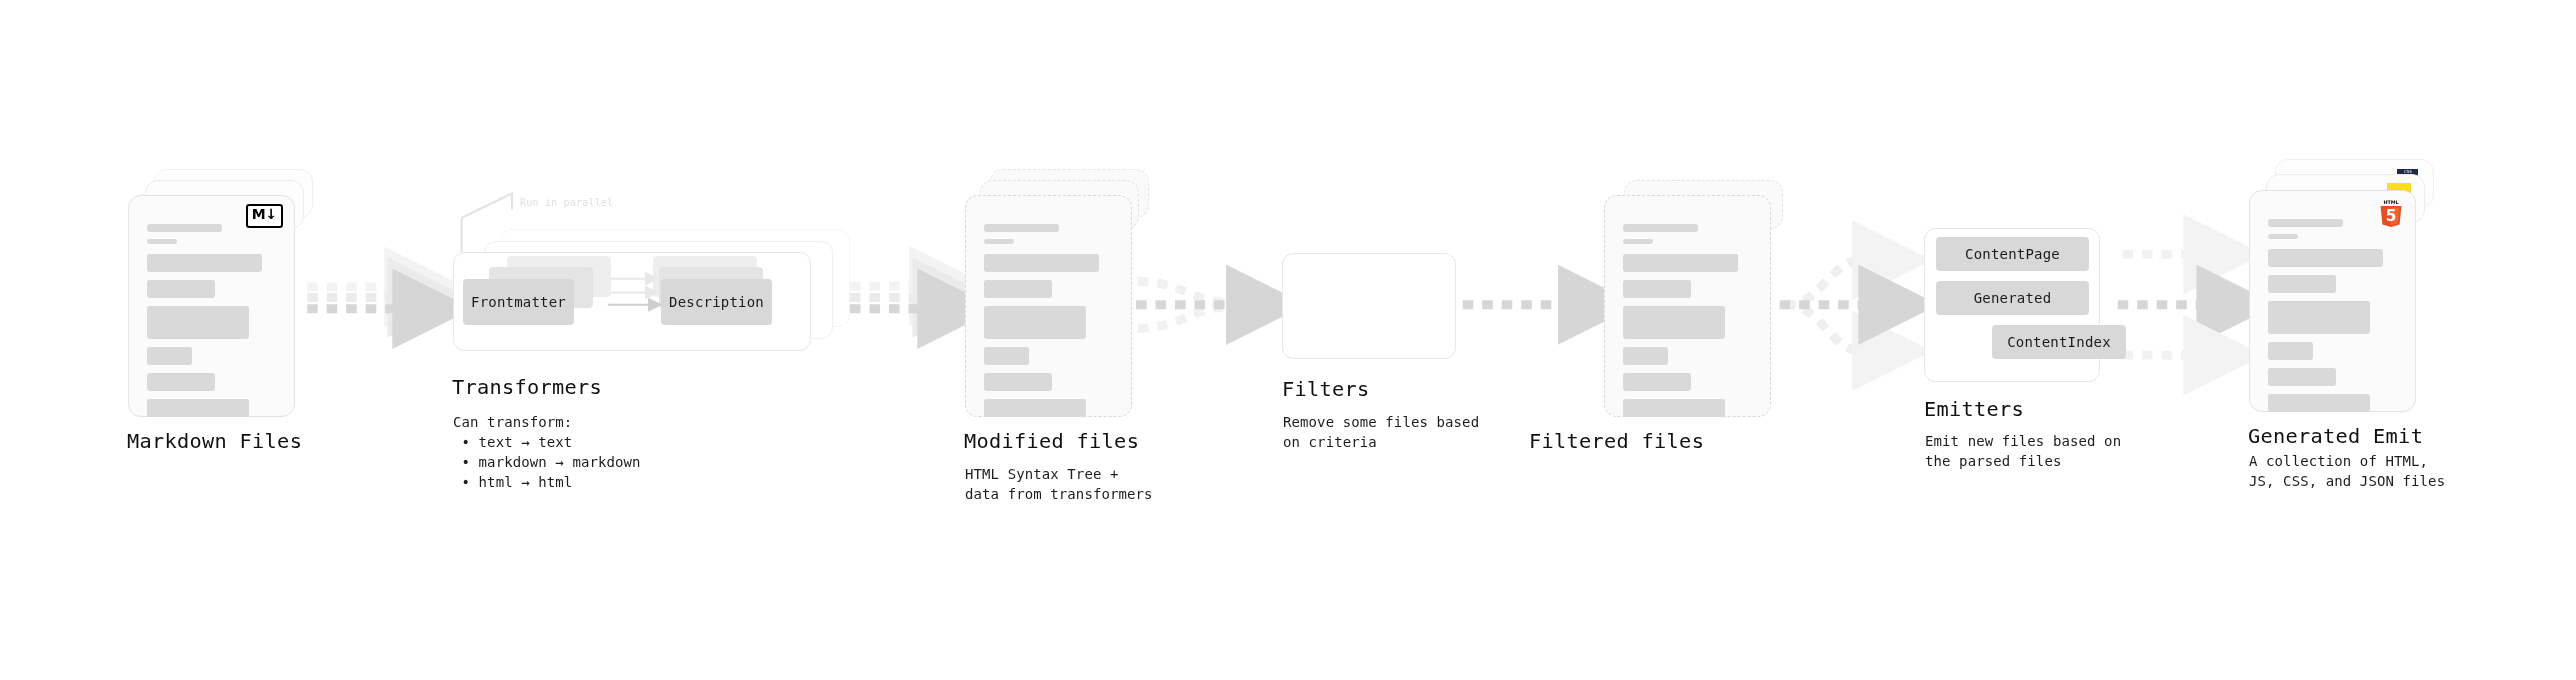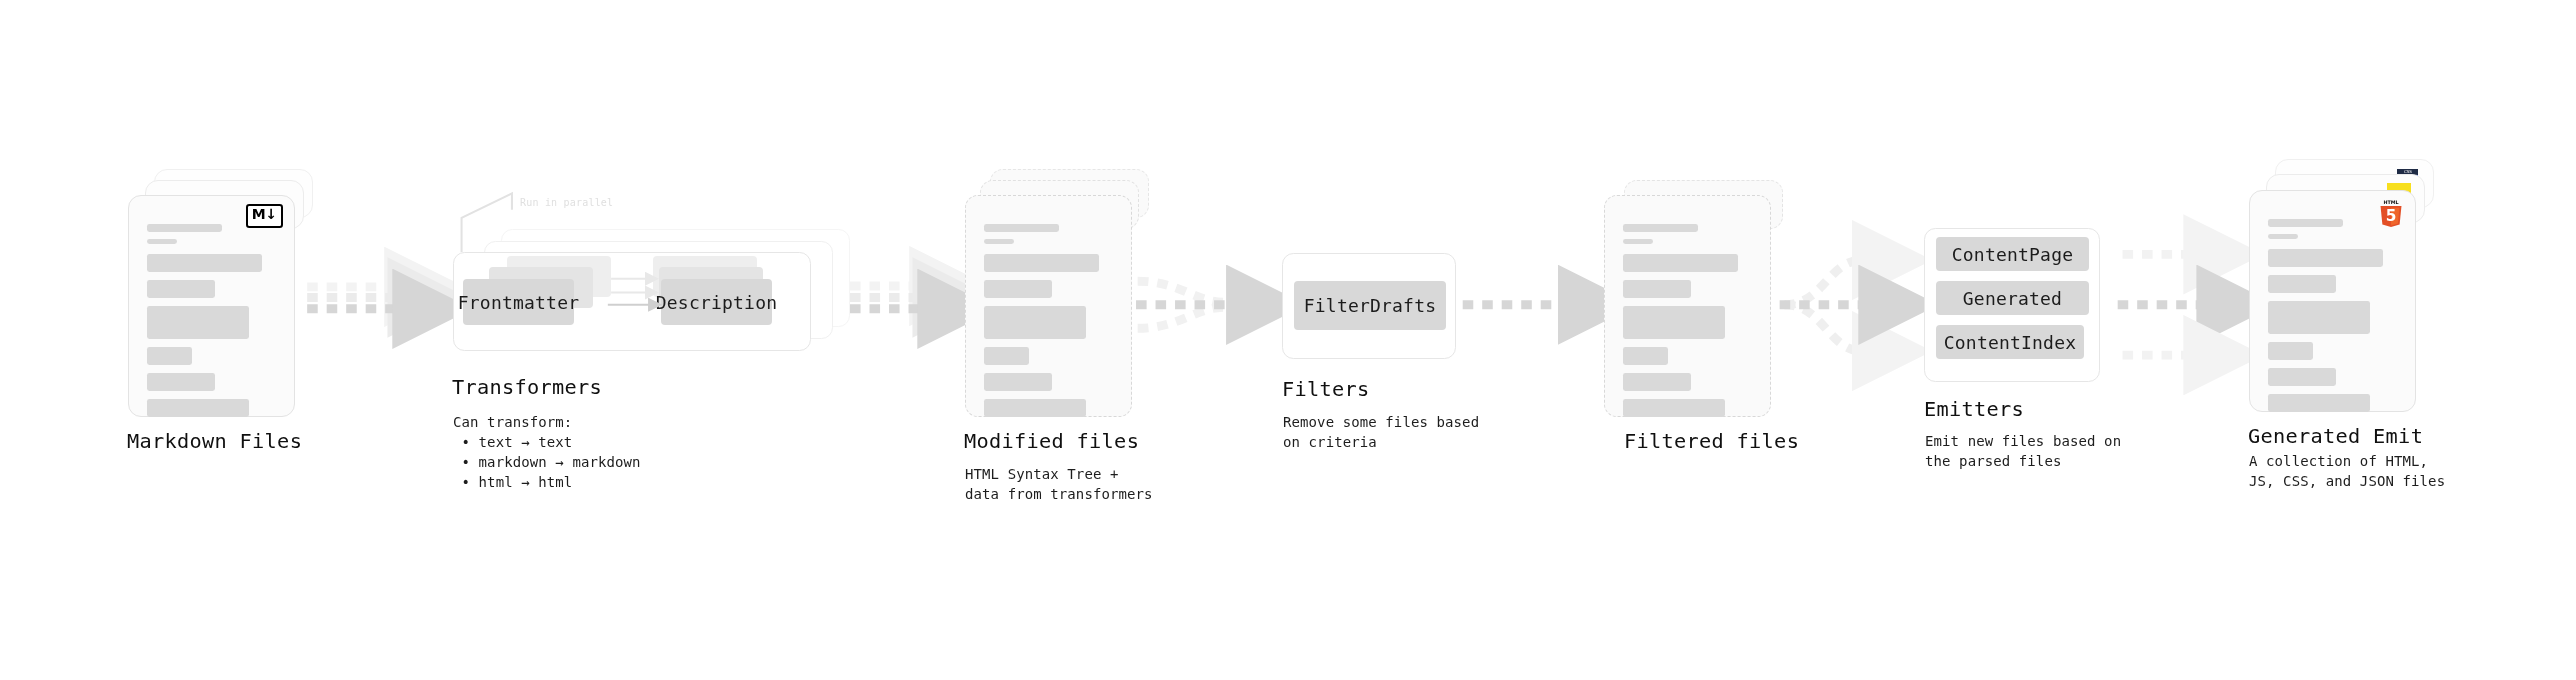--- a/index.html
+++ b/index.html
@@ -48,21 +48,21 @@
   .group{
     position:absolute;box-sizing:border-box;
     background:#fff;border:1.6px solid #e6e6e6;border-radius:11.4px;
   }
   .group.g2{border-color:#f0f0f0;}
   .group.g3{border-color:#f5f5f5;}
   .chip{
     position:absolute;box-sizing:border-box;
     background:#d8d8d8;border-radius:4px;
     display:flex;align-items:center;justify-content:center;
-    font-size:18px;color:#1c1c1c;letter-spacing:0.2px;white-space:nowrap;
+    font-size:14px;color:#1c1c1c;letter-spacing:0.2px;white-space:nowrap;
   }
   .chip.c2{background:#e4e4e4;color:transparent;}
   .chip.c3{background:#eeeeee;color:transparent;}
 
   
   .title{
     position:absolute;font-size:20.3px;color:#101010;white-space:nowrap;letter-spacing:0.3px;
   }
   .subtitle{
     position:absolute;font-size:14px;color:#1d1d1d;line-height:1.42;white-space:pre;letter-spacing:0.1px;
@@ -189,44 +189,43 @@
       <div class="bar lg" style="width:35%"></div>
       <div class="bar lg" style="width:53%"></div>
       <div class="bar lg" style="width:79%"></div>
     </div>
   </div>
   <div class="title" style="left:964px;top:429px;">Modified files</div>
   <div class="subtitle" style="left:965px;top:465px;">HTML Syntax Tree +
 data from transformers</div>
 
   <div class="group" style="left:1282px;top:253px;width:174px;height:106px;"></div>
-  <div class="chip" style="left:1294px;top:281px;width:152px;height:49px;">FilterDrafts</div>
   <div class="title" style="left:1282px;top:377px;">Filters</div>
   <div class="subtitle" style="left:1283px;top:413px;">Remove some files based
 on criteria</div>
 
   <div class="card dashed" style="left:1624px;top:180px;width:159px;height:49px;border-color:#e4e4e4;"></div>
   <div class="card dashed" style="left:1604px;top:195px;width:167px;height:222px;">
     <div class="card-inner">
       <div class="bar sm" style="width:58%"></div>
       <div class="bar tiny" style="width:23%"></div>
       <div class="bar lg" style="width:89%"></div>
       <div class="bar lg" style="width:53%"></div>
       <div class="bar xl" style="width:79%"></div>
       <div class="bar lg" style="width:35%"></div>
       <div class="bar lg" style="width:53%"></div>
       <div class="bar lg" style="width:79%"></div>
     </div>
   </div>
-  <div class="title" style="left:1624px;top:429px;">Filtered files</div>
+  <div class="title" style="left:1529px;top:429px;">Filtered files</div>
 
   <div class="group" style="left:1924px;top:228px;width:176px;height:154px;"></div>
   <div class="chip" style="left:1936px;top:237px;width:153px;height:34px;">ContentPage</div>
   <div class="chip" style="left:1936px;top:281px;width:153px;height:34px;">Generated</div>
-  <div class="chip" style="left:1936px;top:325px;width:148px;height:34px;">ContentIndex</div>
+  <div class="chip" style="left:1992px;top:325px;width:134px;height:34px;">ContentIndex</div>
   <div class="title" style="left:1924px;top:397px;">Emitters</div>
   <div class="subtitle" style="left:1925px;top:432px;">Emit new files based on
 the parsed files</div>
 
   <div class="card ghost2" style="left:2275px;top:159px;width:159px;height:49px;">
     <div class="badge-css">
       <div class="cap">CSS</div>
         <div class="bot"></div>
     </div>
   </div>

